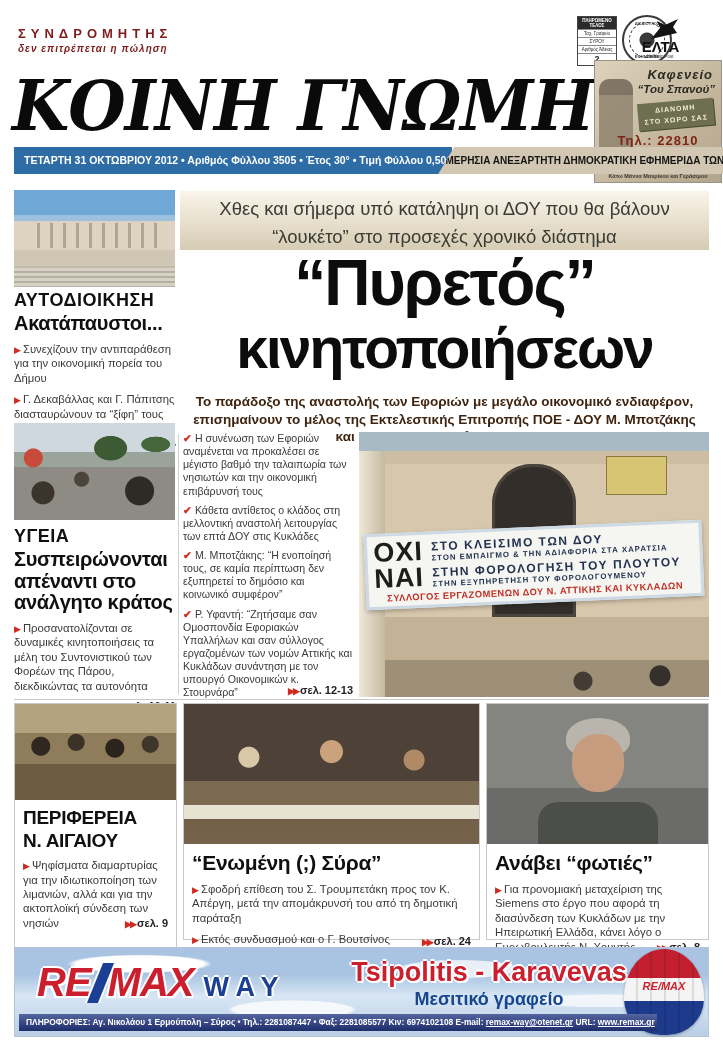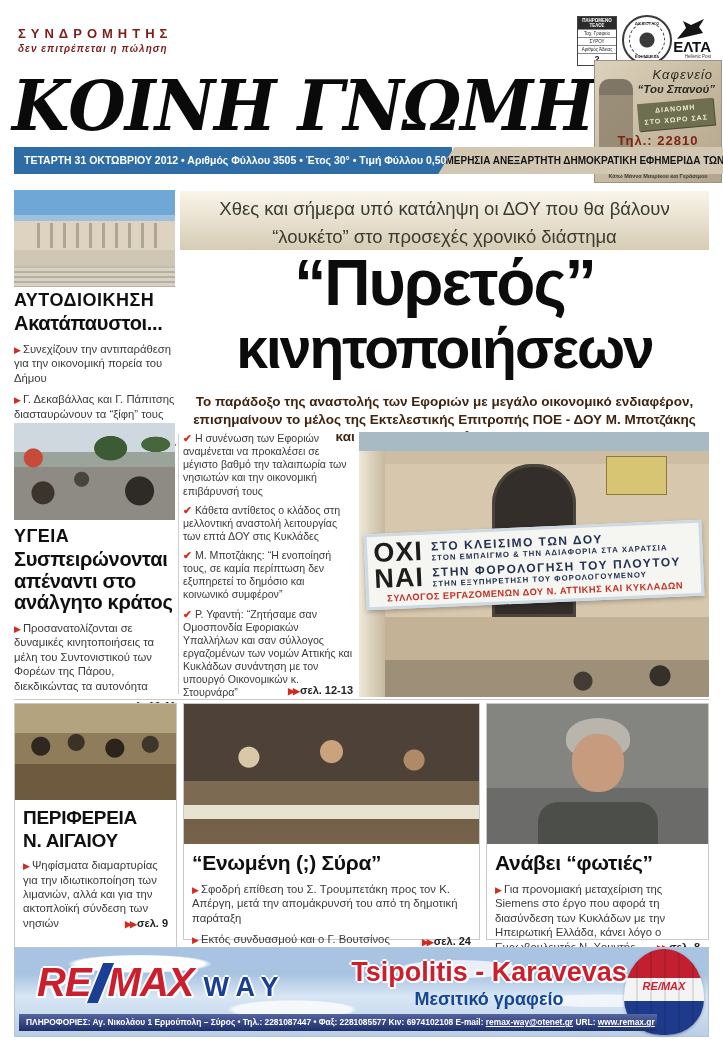--- a/index.html
+++ b/index.html
@@ -15,35 +15,35 @@
   .permitbox .ph{background:#2b2b2b;color:#fff;font-weight:bold;padding:1px 0;}
   .permitbox .pr{border-top:1px solid #888;padding:1px 0;}
   .permitbox .pn{font-size:9px;font-weight:bold;border-top:1px solid #888;}
 
   .stamp{left:622px;top:15px;width:46px;height:46px;border:2px solid #3a3a3a;border-radius:50%;
          background:radial-gradient(circle at 50% 50%, #3a3a3a 0 7px, transparent 8px);}
   .stamp .ring{position:absolute;inset:5px;border:1px dashed #3a3a3a;border-radius:50%;}
   .stamp .st{position:absolute;width:100%;top:4px;text-align:center;font-size:4px;font-weight:bold;color:#3a3a3a;}
   .stamp .sb{position:absolute;width:100%;bottom:4px;text-align:center;font-size:4px;font-weight:bold;color:#3a3a3a;}
 
-  .elta{left:662px;top:18px;width:49px;text-align:right;color:#111;}
+  .elta{left:636px;top:18px;width:49px;text-align:center;color:#111;}
   .elta .horse{display:block;margin-left:14px;}
   .elta .et{font-size:15px;font-weight:900;letter-spacing:0px;line-height:14px;}
   .elta .es{font-size:4.5px;color:#333;}
 
   .masthead-title{left:12px;top:62px;width:578px;height:82px;font-family:"DejaVu Serif",serif;
       font-size:66px;font-weight:bold;font-style:italic;color:#0a0a0a;line-height:82px;
       letter-spacing:-1px;white-space:nowrap;transform:scaleY(1.06);transform-origin:left top;}
 
   
   .kafeneio{left:594px;top:60px;width:126px;height:121px;border:1px solid #9a9286;
       background:linear-gradient(135deg,#ddd2bc,#c3b69d 60%,#b2a58c);overflow:hidden;}
   .kaf-fig{position:absolute;left:4px;top:18px;width:34px;height:72px;border-radius:10px 10px 2px 2px;
       background:linear-gradient(180deg,#6b6153 0 22%,#8c7f6b 23% 100%);opacity:.8;}
-  .kaf-t1{position:absolute;right:8px;top:6px;font-size:13px;font-style:italic;font-weight:normal;color:#2c2a22;letter-spacing:1px;}
+  .kaf-t1{position:absolute;right:8px;top:6px;font-size:13px;font-style:italic;font-weight:bold;color:#2c2a22;letter-spacing:1px;}
   .kaf-t2{position:absolute;right:6px;top:22px;font-size:11.5px;font-style:italic;font-weight:bold;color:#2c2a22;}
   .kaf-sign{position:absolute;right:7px;top:40px;background:#6e6e50;color:#f2ecd2;font-size:7px;font-weight:bold;
       text-align:center;padding:3px 6px;transform:rotate(-5deg);letter-spacing:1px;line-height:1.5;box-shadow:1px 1px 0 #4a4a36;}
   .kaf-phone{position:absolute;left:0;right:0;top:72px;text-align:center;font-size:13px;font-weight:900;color:#7e2415;letter-spacing:1px;}
   .kaf-hours{position:absolute;left:0;right:0;top:89px;text-align:center;font-size:8px;font-weight:900;color:#c03028;line-height:1.4;}
   .kaf-addr{position:absolute;left:0;right:0;bottom:3px;text-align:center;font-size:5.5px;font-weight:bold;color:#3c3a30;}
 
   
   .datebar{left:14px;top:147px;width:572px;height:27px;display:flex;}
   .datebar .blue{flex:0 0 352px;background:#2e6ca5;color:#fff;font-size:10.5px;font-weight:bold;

